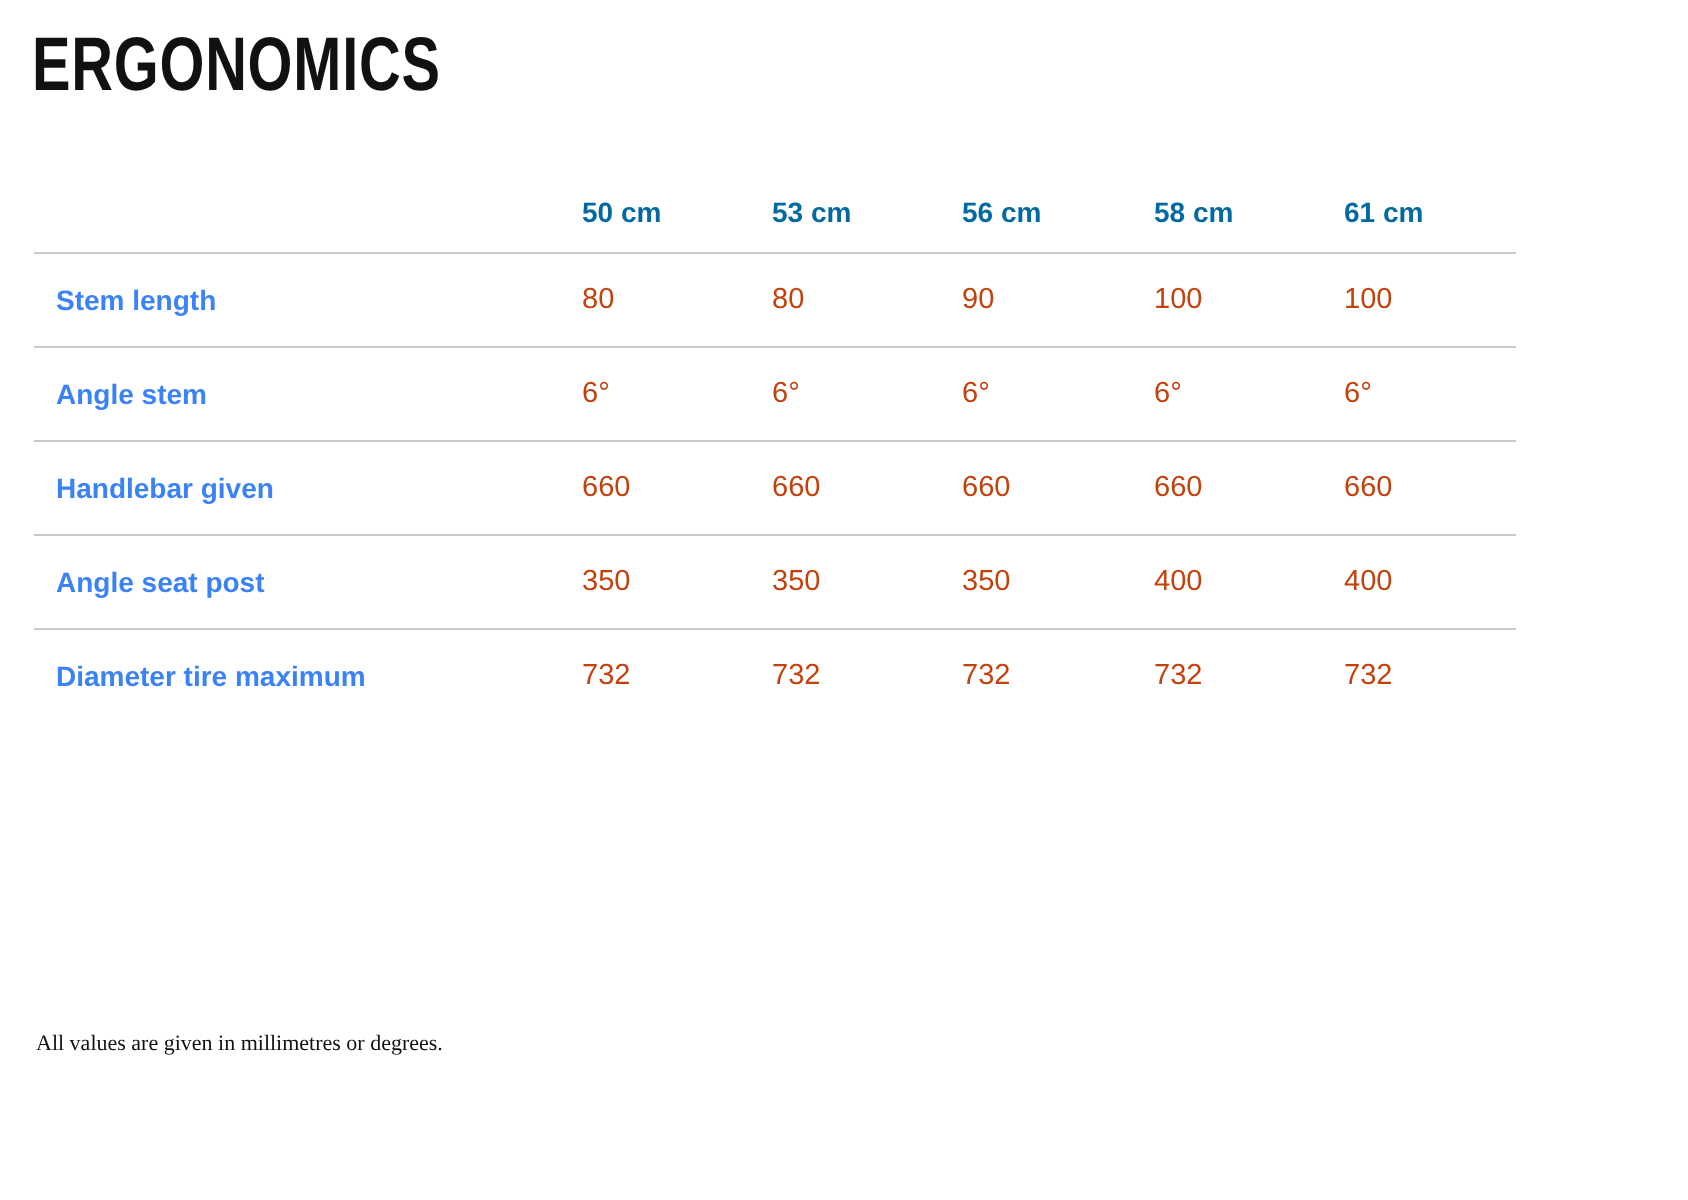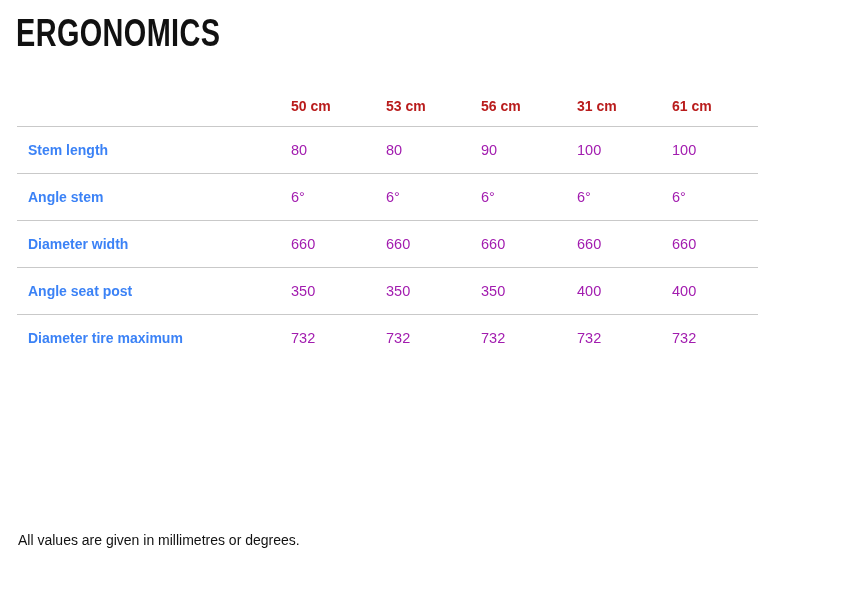--- a/index.html
+++ b/index.html
@@ -40,45 +40,46 @@
     border-collapse: collapse;
     table-layout: fixed;
   }
   .spec th {
     font-size: 14px;
     font-weight: 700;
     text-align: left;
     vertical-align: middle;
     height: 41px;
     padding: 0;
-    color: #b91c1c;
+    color: #0369a1;
   }
   .spec td {
     font-size: 14.5px;
     font-weight: 400;
     text-align: left;
     vertical-align: middle;
     height: 46px;
     padding: 0;
     border-top: 1px solid #c9c9c9;
-    color: #a21caf;
+    color: #c2410c;
   }
   .spec td.label {
     font-weight: 700;
     font-size: 14px;
     padding-left: 11px;
     color: #3b82f6;
   }
   .footnote {
     position: absolute;
     left: 18px;
-    top: 532px;
-    font-size: 14px;
+    top: 516px;
+    font-size: 11px;
     font-weight: 400;
     color: #111111;
+    font-family: Liberation Serif, serif;
   }
 </style>
 </head>
 <body>
 
 <div class="page">
 
   <div class="title">ERGONOMICS</div>
 
   <table class="spec">
@@ -89,21 +90,21 @@
       <col style="width:96px">
       <col style="width:95px">
       <col style="width:86px">
     </colgroup>
     <thead>
       <tr id="header-row">
           <th></th>
           <th>50 cm</th>
           <th>53 cm</th>
           <th>56 cm</th>
-          <th>31 cm</th>
+          <th>58 cm</th>
           <th>61 cm</th>
         </tr>
     </thead>
     <tbody id="table-body">
         <tr>
           <td class="label">Stem length</td>
           <td>80</td>
           <td>80</td>
           <td>90</td>
           <td>100</td>
@@ -111,21 +112,21 @@
         </tr>
         <tr>
           <td class="label">Angle stem</td>
           <td>6°</td>
           <td>6°</td>
           <td>6°</td>
           <td>6°</td>
           <td>6°</td>
         </tr>
         <tr>
-          <td class="label">Diameter width</td>
+          <td class="label">Handlebar given</td>
           <td>660</td>
           <td>660</td>
           <td>660</td>
           <td>660</td>
           <td>660</td>
         </tr>
         <tr>
           <td class="label">Angle seat post</td>
           <td>350</td>
           <td>350</td>

